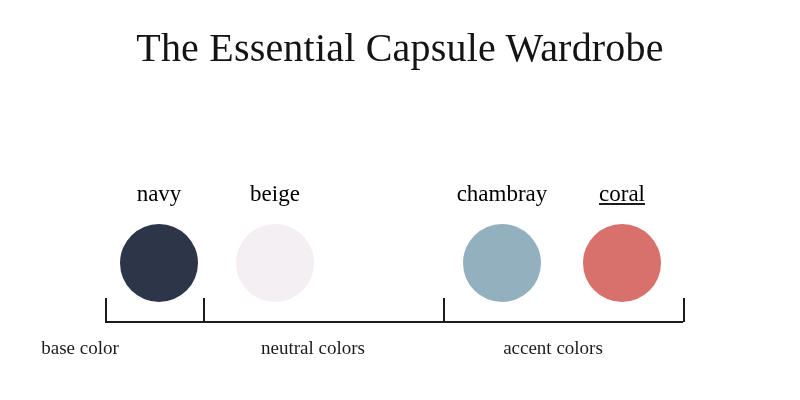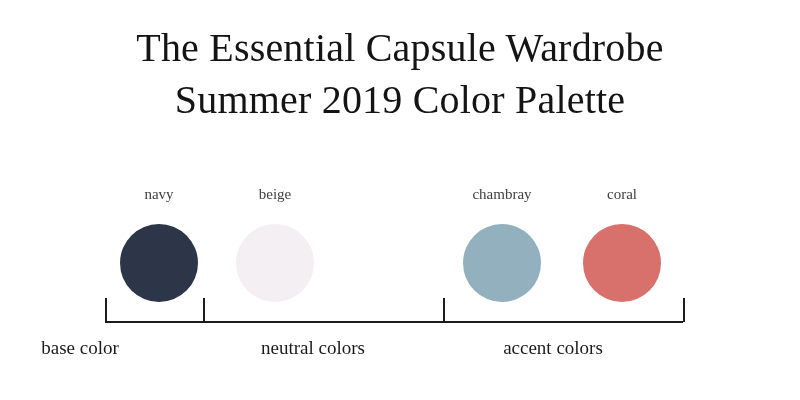--- a/index.html
+++ b/index.html
@@ -46,23 +46,23 @@
     height: 130px;
   }
   .swatch {
     position: absolute;
     top: 0;
     width: 120px;
     margin-left: -60px;
     text-align: center;
   }
   .swatch-label {
-    font-size: 15px;
+    font-size: 23px;
     line-height: 24px;
-    color: #404040;
+    color: #000000;
     white-space: nowrap;
   }
   .swatch-dot {
     width: 78px;
     height: 78px;
     border-radius: 50%;
     margin: 18px auto 0 auto;
   }
 
   
@@ -101,42 +101,41 @@
     width: 220px;
   }
 </style>
 </head>
 <body style="background: rgb(255, 255, 255);">
 
 <div class="page">
 
   <div class="title-block">
     <div class="title-line">The Essential Capsule Wardrobe</div>
-    <div class="title-line">Summer 2019 Color Palette</div>
   </div>
 
   <div class="swatch-row">
 
     <div class="swatch" style="left: 159px;">
       <div class="swatch-label">navy</div>
       <div class="swatch-dot" style="background: rgb(45, 54, 72);"></div>
     </div>
 
     <div class="swatch" style="left: 275px;">
       <div class="swatch-label">beige</div>
       <div class="swatch-dot" style="background: rgb(244, 239, 242);"></div>
     </div>
 
 
     <div class="swatch" style="left: 502px;">
       <div class="swatch-label">chambray</div>
       <div class="swatch-dot" style="background: rgb(147, 176, 190);"></div>
     </div>
 
-    <div class="swatch" style="left: 622px;">
+    <div class="swatch" style="left: 622px; text-decoration: underline;">
       <div class="swatch-label">coral</div>
       <div class="swatch-dot" style="background: rgb(216, 112, 107);"></div>
     </div>
 
   </div>
 
   <div class="brackets">
     <div class="bracket-base" style="left: 105px; width: 98px; background: rgb(28, 28, 28);"></div>
     <div class="bracket-base" style="left: 203px; width: 240px; background: rgb(28, 28, 28);"></div>
     <div class="bracket-base" style="left: 443px; width: 240px; background: rgb(28, 28, 28);"></div>

